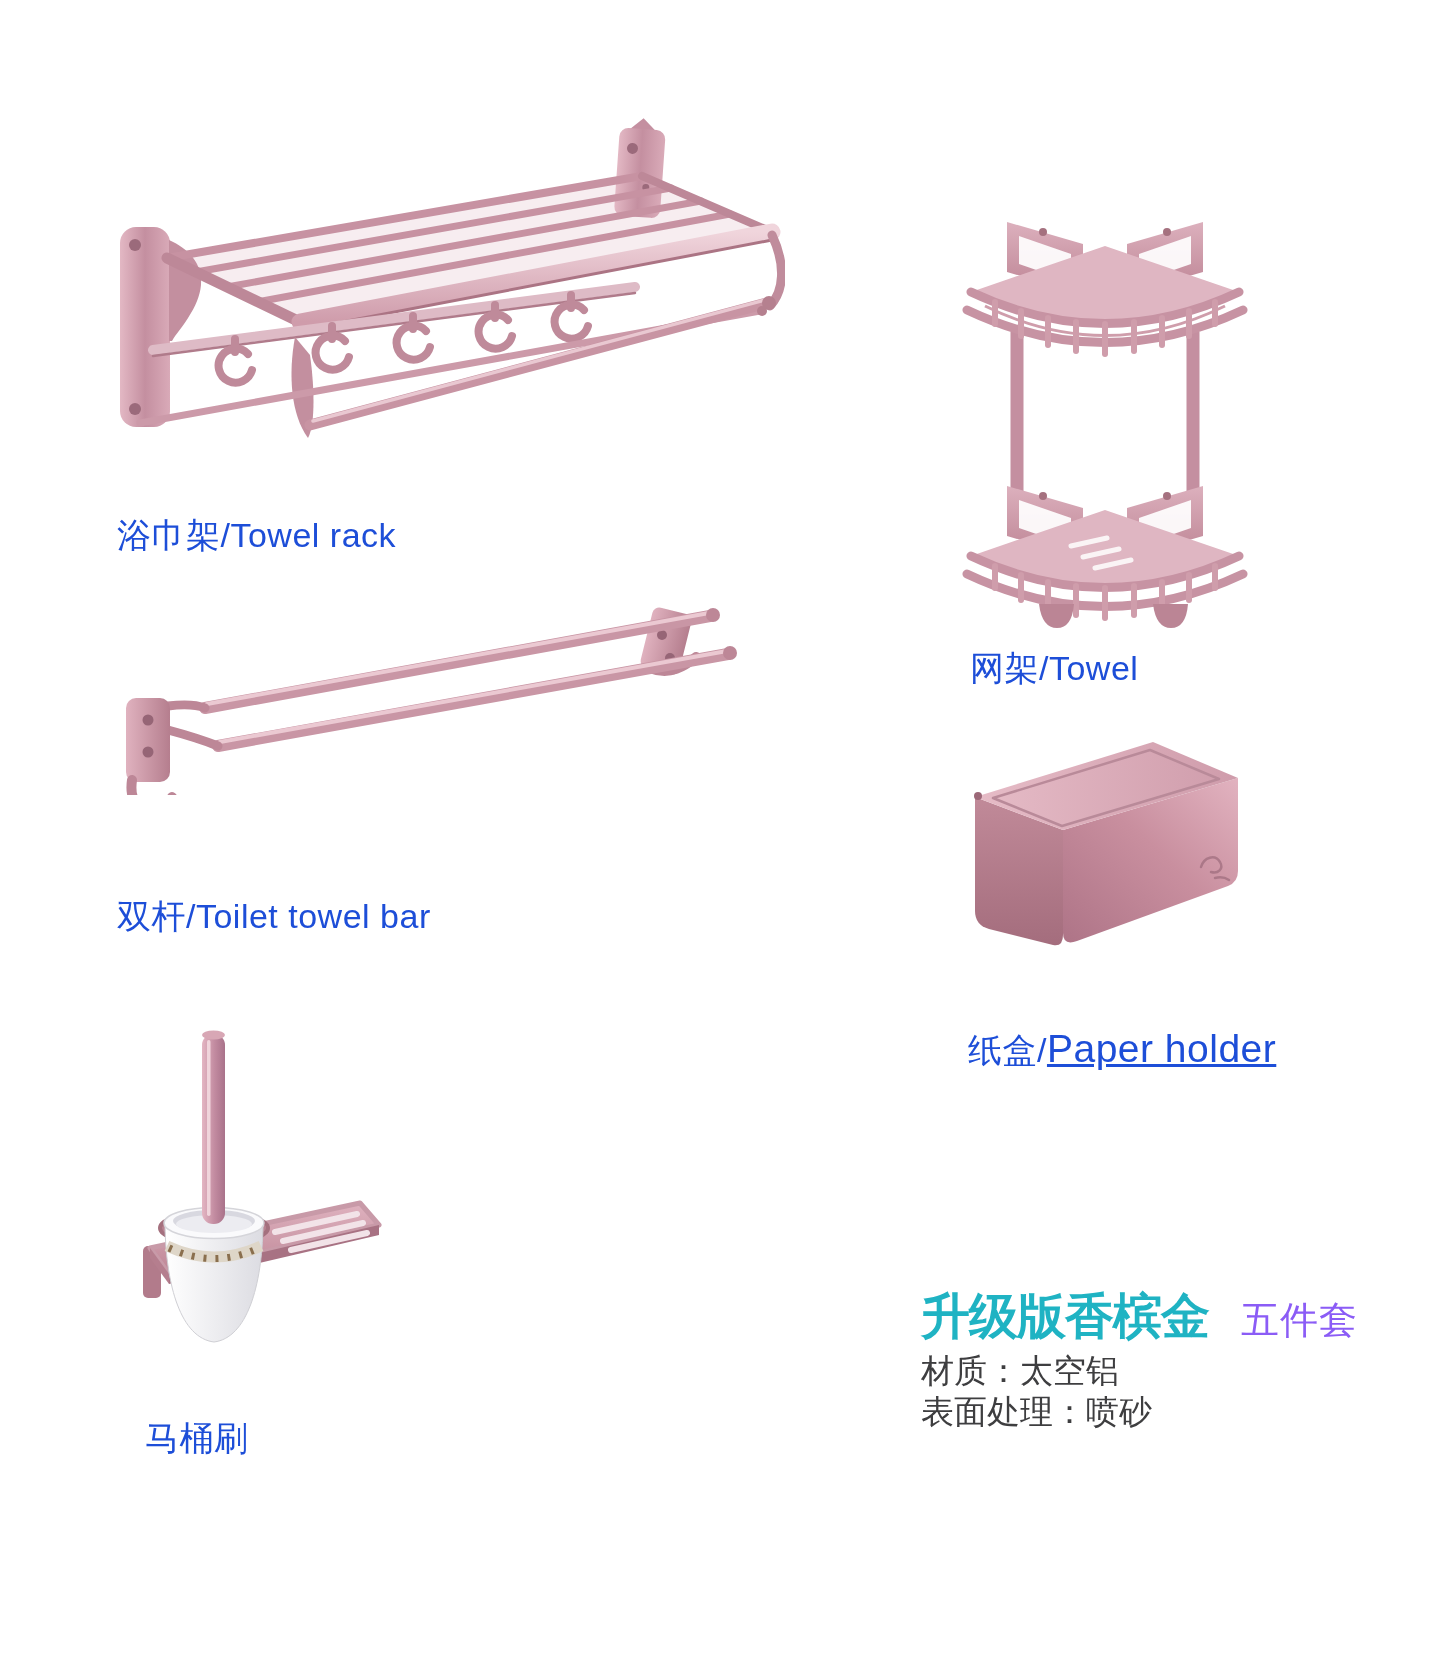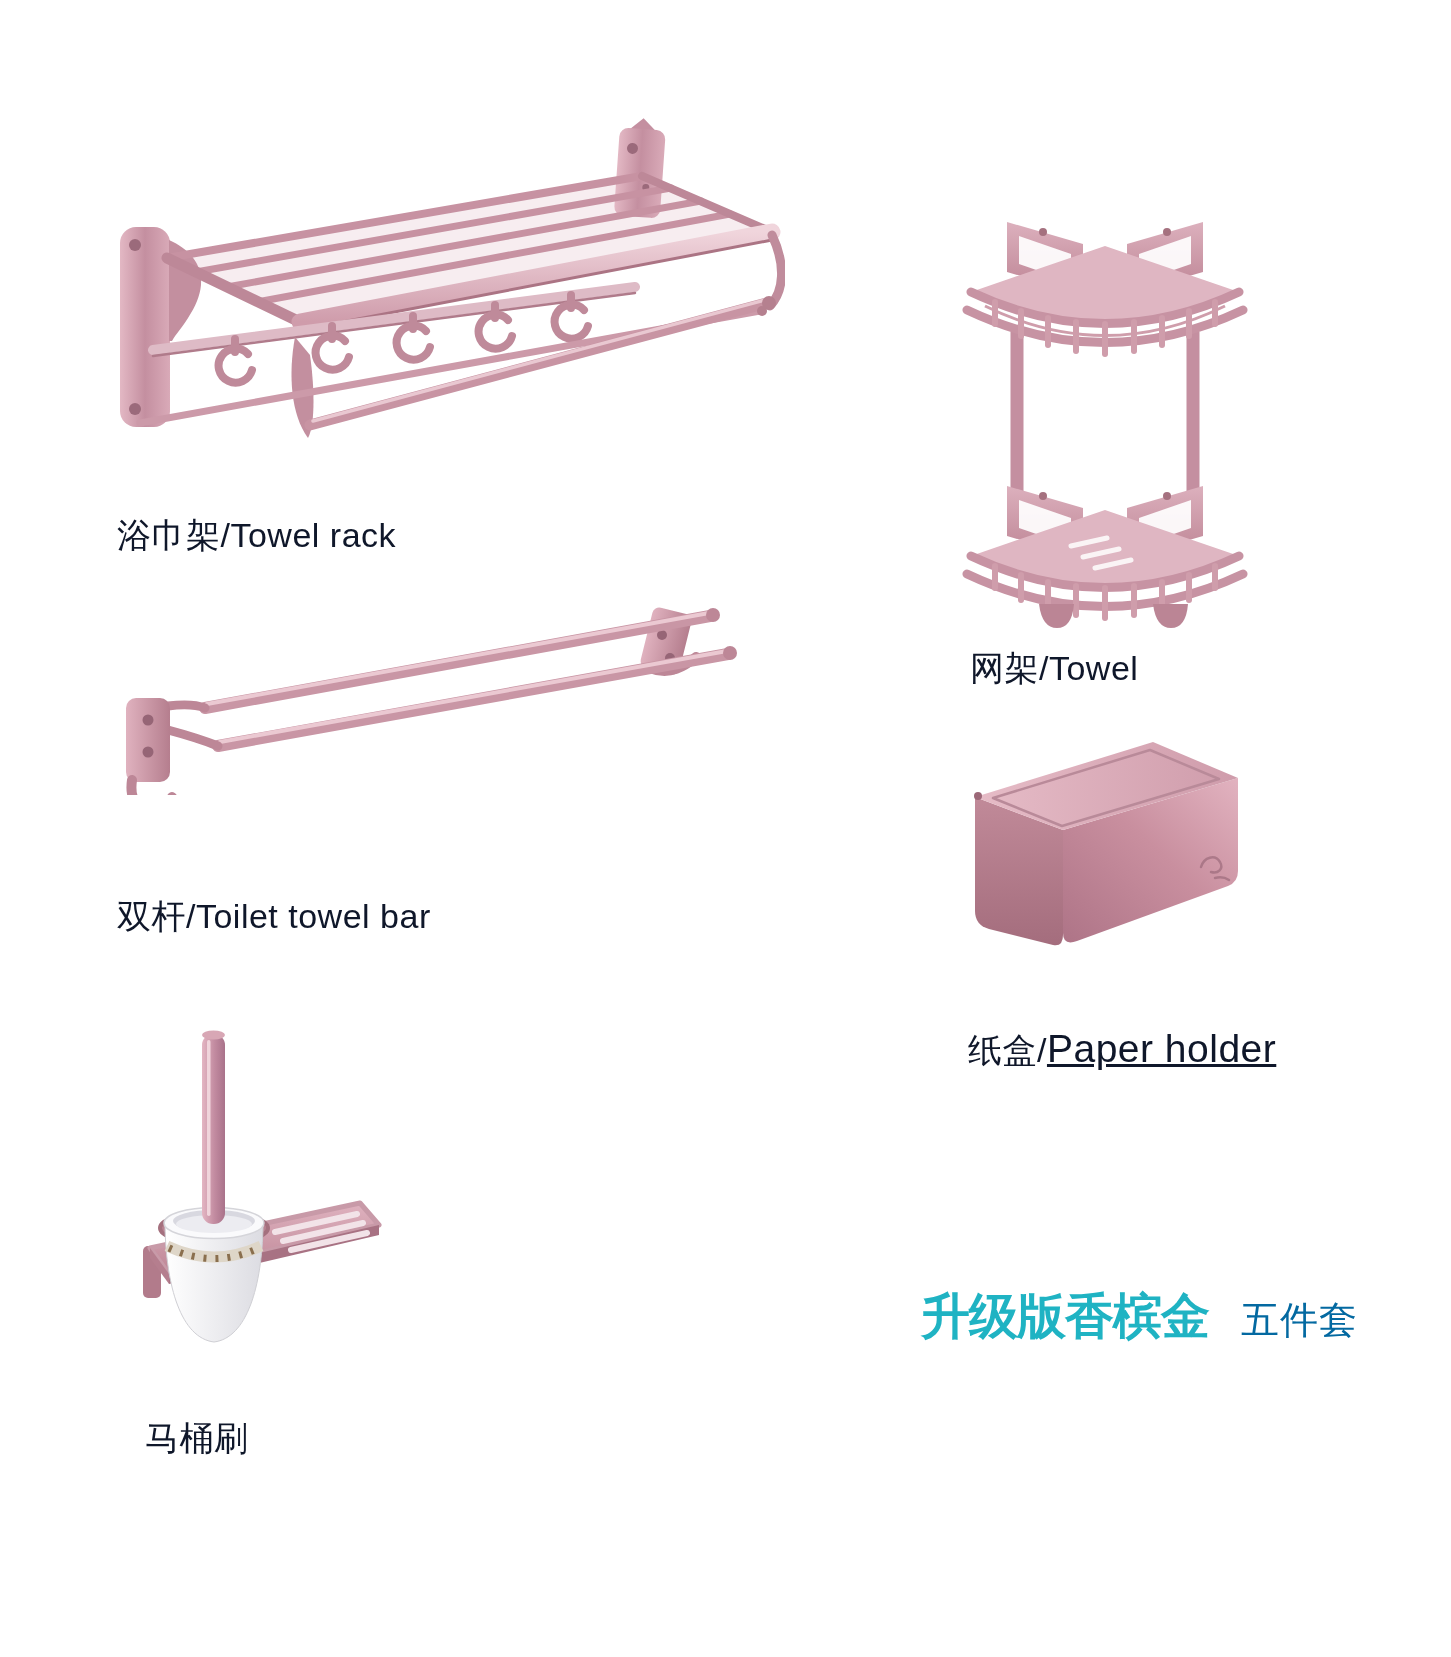--- a/index.html
+++ b/index.html
@@ -2,28 +2,28 @@
 <html><head>
 <meta charset="utf-8">
 <style>
   html,body { margin:0; padding:0; background:#ffffff; }
   .page {
     position:relative; width:1451px; height:1657px; background:#ffffff;
     font-family:"Liberation Sans", sans-serif; overflow:hidden;
   }
   .product-figure { position:absolute; }
   .label {
-    position:absolute; color:#0f172a; font-size:34px; letter-spacing:0.5px;
+    position:absolute; color:#1d4ed8; font-size:34px; letter-spacing:0.5px;
     white-space:nowrap; line-height:1.18;
   }
   .label .en-small { font-size:39px;text-decoration:underline; }
   .two-line { line-height:1.22;text-align:center; }
   .series-title { position:absolute; left:921px; top:1284px; display:flex; align-items:baseline; white-space:nowrap;gap:25px; }
   .series-title .highlight { font-size:49px; font-weight:700; color:#1fb3c3; letter-spacing:-1px; }
-  .series-title .suffix { font-size:38px; color:#0369a1; margin-left:7px; letter-spacing:1px; }
+  .series-title .suffix { font-size:38px; color:#8b5cf6; margin-left:7px; letter-spacing:1px; }
   .specs { position:absolute; left:921px; top:1350px; font-size:33px; color:#3e3e40; line-height:41px; white-space:nowrap; }
 </style>
 </head>
 <body>
 
 <div class="page">
 
   <div class="product-figure" style="left:95px; top:115px; width:690px; height:345px;">
     <svg width="690" height="345" viewBox="0 0 690 345">
       <defs>
@@ -269,14 +269,18 @@
   <div class="label" style="left:968px; top:1026px;"><span>纸盒/</span><span class="en-small">Paper holder</span></div>
 
   <div class="label two-line" style="left:145px; top:1418px;">
     <div>马桶刷</div>
   </div>
 
   <div class="series-title">
     <span class="highlight">升级版香槟金</span>
     <span class="suffix">五件套</span>
   </div>
+  <div class="specs">
+    <div>材质：太空铝</div>
+    <div>表面处理：喷砂</div>
+  </div>
 
 </div>
 
 </body></html>

